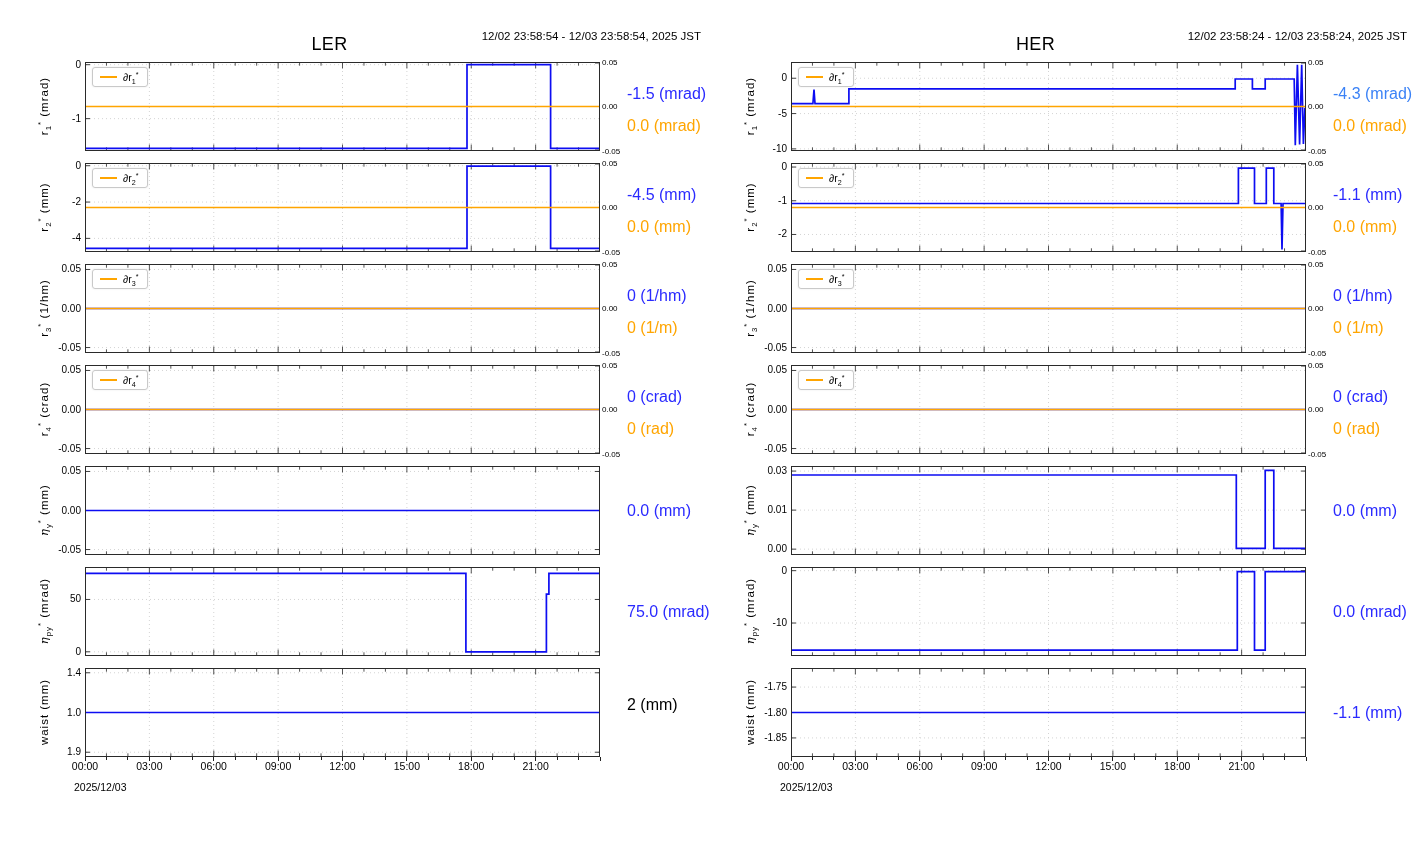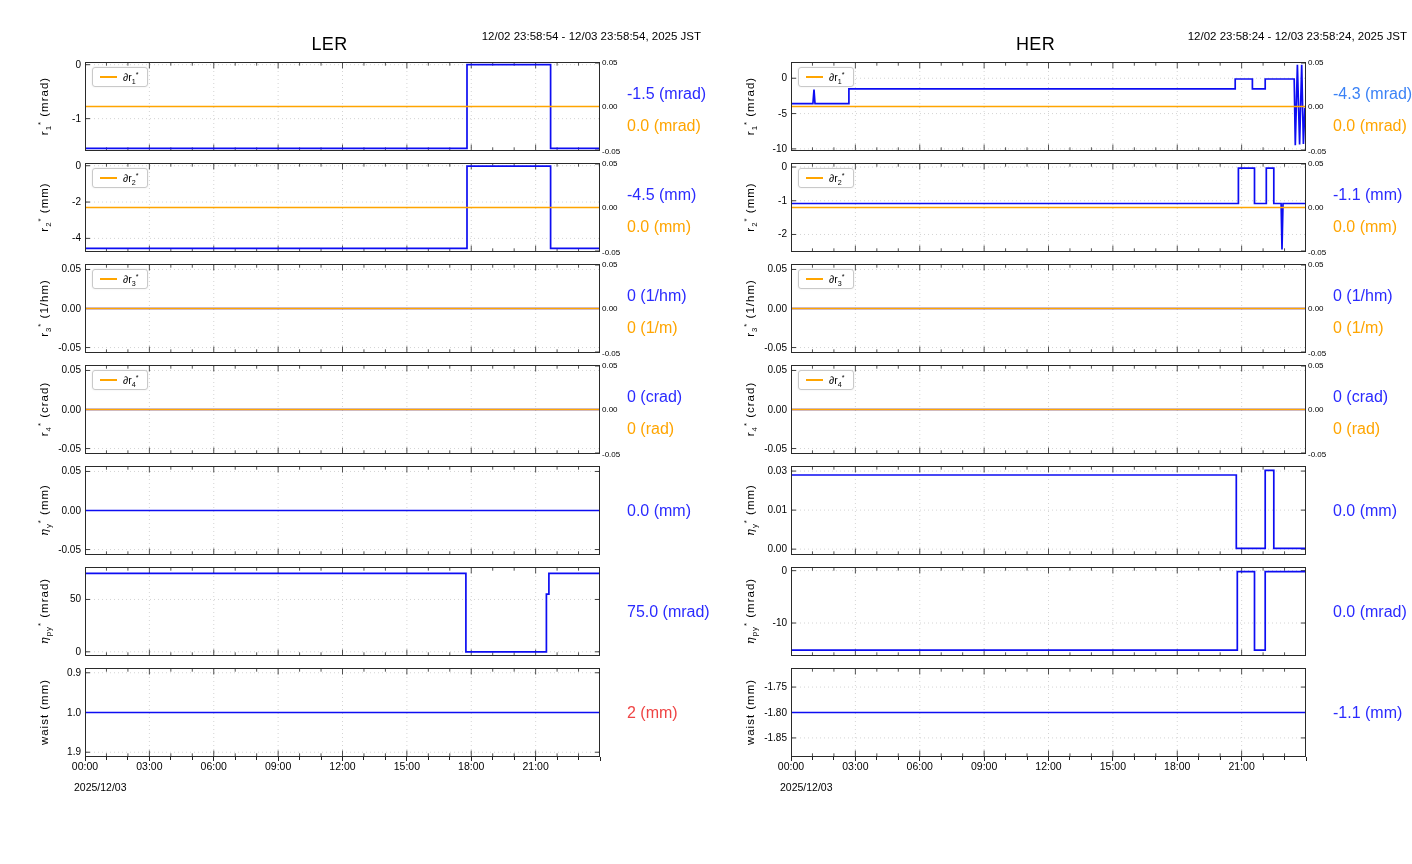--- a/index.html
+++ b/index.html
@@ -496,21 +496,21 @@
             <line x1="510" y1="32.45882352941176" x2="514.5" y2="32.45882352941176" stroke="#2a2a2a" stroke-width="0.9"></line>
             <line x1="0.5" y1="84.81176470588235" x2="5" y2="84.81176470588235" stroke="#2a2a2a" stroke-width="0.9"></line>
             <line x1="510" y1="84.81176470588235" x2="514.5" y2="84.81176470588235" stroke="#2a2a2a" stroke-width="0.9"></line>
             <polyline points="0.0,6.3 380.9,6.3 380.9,84.8 461.4,84.8 461.4,27.2 463.9,27.2 463.9,6.3 515.0,6.3" fill="none" stroke="#0d0df2" stroke-width="1.7"></polyline>
             <rect x="0.5" y="0.5" width="514" height="88" fill="none" stroke="#2a2a2a" stroke-width="1"></rect>
           </svg>
           <div class="readout" style="top: 36px; color: rgb(42, 42, 255);">75.0 (mrad)</div>
         </div>
         <div class="sp-row" style="top: 668px;">
           <div class="ylab"><span>waist</span><span>&nbsp;(mm)</span></div>
-          <div class="ytick" style="top: -1.23214px;">0.9</div>
+          <div class="ytick" style="top: -1.23214px;">1.4</div>
           <div class="ytick" style="top: 38.5px;">1.0</div>
           <div class="ytick" style="top: 78.2321px;">1.9</div>
           <svg width="515" height="89" class="plot-svg">
             <line x1="64.375" y1="1" x2="64.375" y2="88" stroke="#c9c9c9" stroke-width="0.8" stroke-dasharray="1,3"></line>
             <line x1="128.75" y1="1" x2="128.75" y2="88" stroke="#c9c9c9" stroke-width="0.8" stroke-dasharray="1,3"></line>
             <line x1="193.125" y1="1" x2="193.125" y2="88" stroke="#c9c9c9" stroke-width="0.8" stroke-dasharray="1,3"></line>
             <line x1="257.5" y1="1" x2="257.5" y2="88" stroke="#c9c9c9" stroke-width="0.8" stroke-dasharray="1,3"></line>
             <line x1="321.875" y1="1" x2="321.875" y2="88" stroke="#c9c9c9" stroke-width="0.8" stroke-dasharray="1,3"></line>
             <line x1="386.25" y1="1" x2="386.25" y2="88" stroke="#c9c9c9" stroke-width="0.8" stroke-dasharray="1,3"></line>
             <line x1="450.625" y1="1" x2="450.625" y2="88" stroke="#c9c9c9" stroke-width="0.8" stroke-dasharray="1,3"></line>
@@ -565,21 +565,21 @@
             <line x1="493.54166666666663" y1="0.5" x2="493.54166666666663" y2="3.7" stroke="#2a2a2a" stroke-width="0.8"></line>
             <line x1="0.5" y1="4.767857142857142" x2="5" y2="4.767857142857142" stroke="#2a2a2a" stroke-width="0.9"></line>
             <line x1="510" y1="4.767857142857142" x2="514.5" y2="4.767857142857142" stroke="#2a2a2a" stroke-width="0.9"></line>
             <line x1="0.5" y1="44.5" x2="5" y2="44.5" stroke="#2a2a2a" stroke-width="0.9"></line>
             <line x1="510" y1="44.5" x2="514.5" y2="44.5" stroke="#2a2a2a" stroke-width="0.9"></line>
             <line x1="0.5" y1="84.23214285714286" x2="5" y2="84.23214285714286" stroke="#2a2a2a" stroke-width="0.9"></line>
             <line x1="510" y1="84.23214285714286" x2="514.5" y2="84.23214285714286" stroke="#2a2a2a" stroke-width="0.9"></line>
             <polyline points="0.0,44.5 515.0,44.5" fill="none" stroke="#0d0df2" stroke-width="1.7"></polyline>
             <rect x="0.5" y="0.5" width="514" height="88" fill="none" stroke="#2a2a2a" stroke-width="1"></rect>
           </svg>
-          <div class="readout" style="top: 36px; color: #ef4444;">2 (mm)</div>
+          <div class="readout" style="top: 28px; color: #000000;">2 (mm)</div>
         </div>
       </div>
     <div class="xaxis">
         <div class="xlab" style="left: 63px;">00:00</div>
         <div class="xlab" style="left: 127.375px;">03:00</div>
         <div class="xlab" style="left: 191.75px;">06:00</div>
         <div class="xlab" style="left: 256.125px;">09:00</div>
         <div class="xlab" style="left: 320.5px;">12:00</div>
         <div class="xlab" style="left: 384.875px;">15:00</div>
         <div class="xlab" style="left: 449.25px;">18:00</div>

